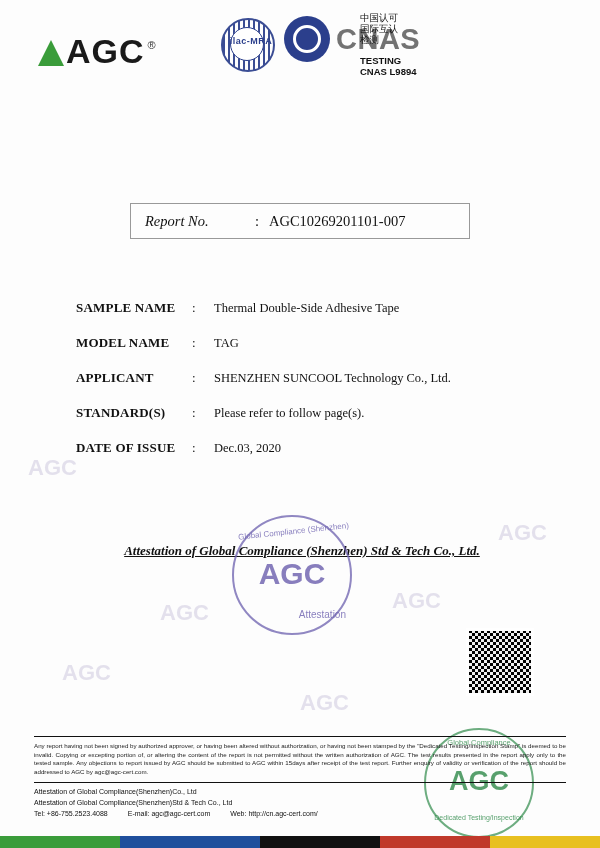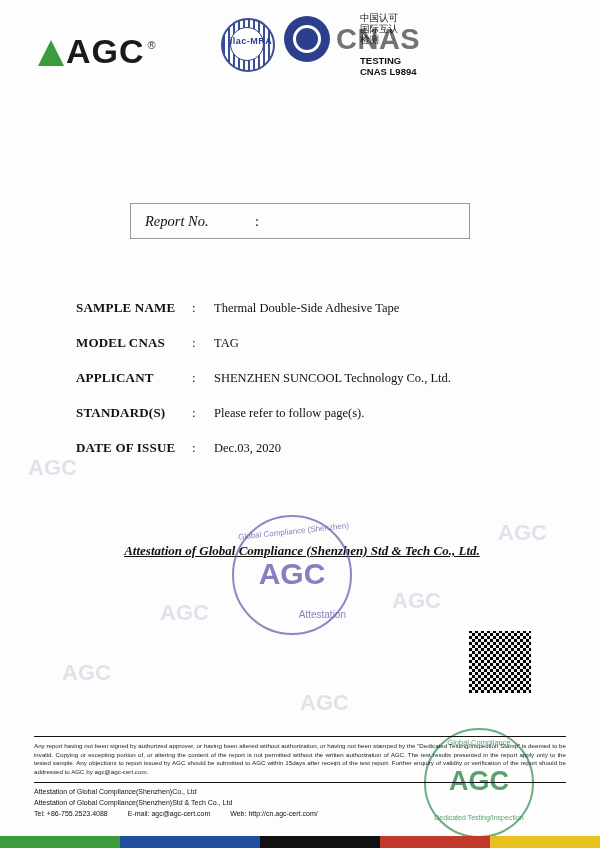--- a/index.html
+++ b/index.html
@@ -432,32 +432,33 @@
     <div class="cnas-en">
       <div>TESTING</div>
       <div>CNAS L9894</div>
     </div>
   </div>
 
 
   <div class="reportno-box">
     <div class="reportno-label">Report No.</div>
     <div class="reportno-colon">:</div>
+    <div class="reportno-value">AGC10269201101-007</div>
   </div>
 
   <div class="fields">
 
     <div class="field-row">
       <div class="field-label">SAMPLE NAME</div>
       <div class="field-colon">:</div>
       <div class="field-value">Thermal Double-Side Adhesive Tape</div>
     </div>
 
     <div class="field-row">
-      <div class="field-label">MODEL CNAS</div>
+      <div class="field-label">MODEL NAME</div>
       <div class="field-colon">:</div>
       <div class="field-value">TAG</div>
     </div>
 
     <div class="field-row">
       <div class="field-label">APPLICANT</div>
       <div class="field-colon">:</div>
       <div class="field-value">SHENZHEN  SUNCOOL  Technology Co., Ltd.</div>
     </div>
 

